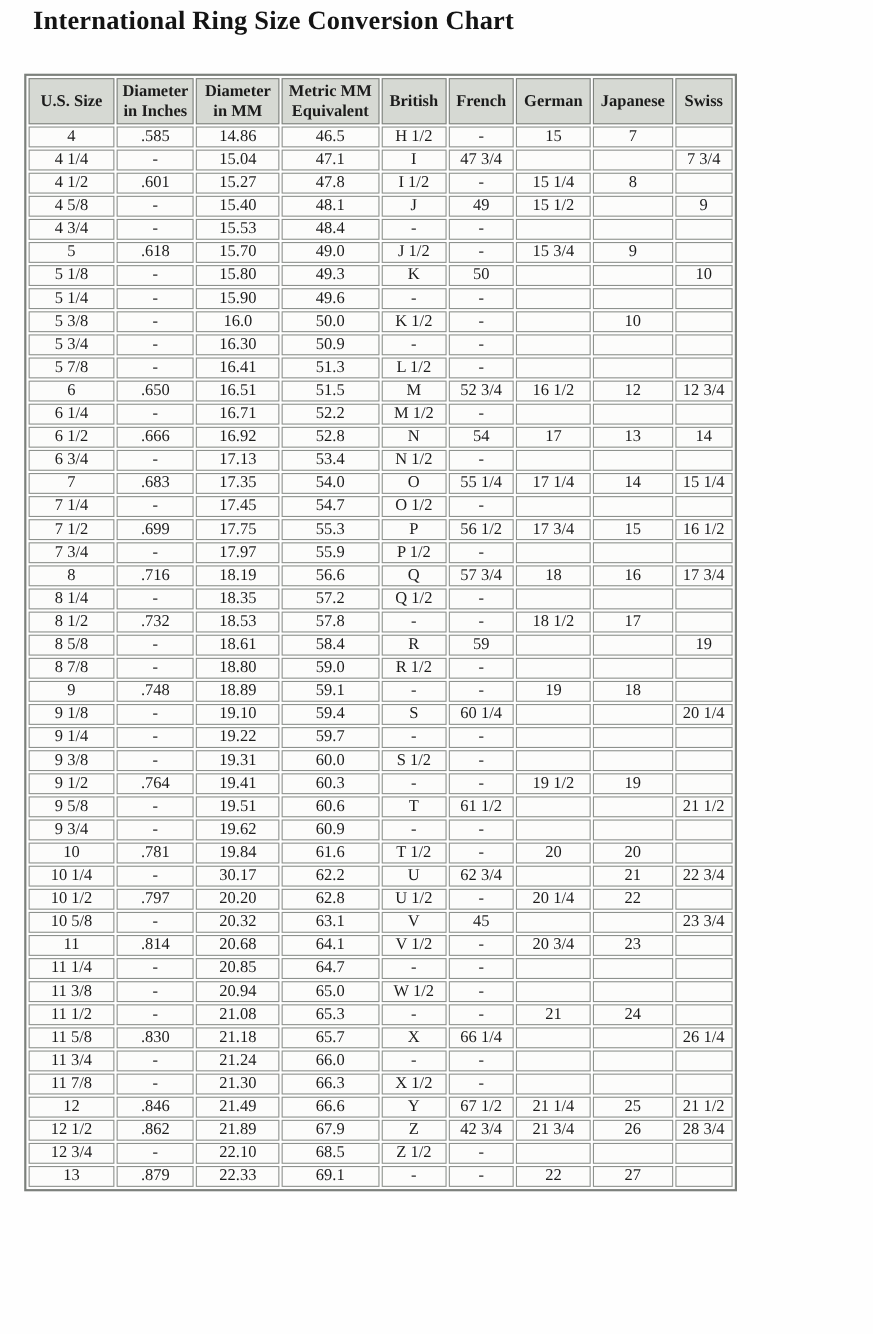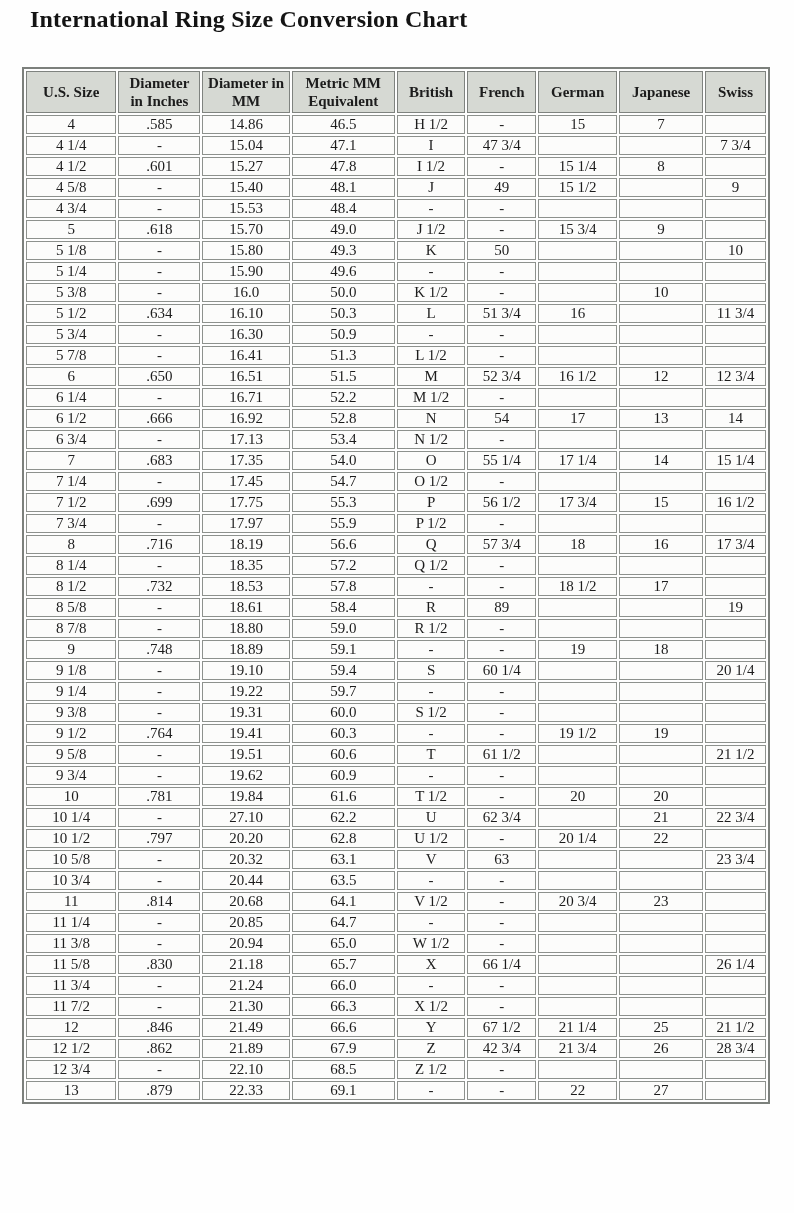--- a/index.html
+++ b/index.html
@@ -36,21 +36,21 @@
     font-size: 24px;
     font-weight: bold;
     color: #141414;
     letter-spacing: 0.2px;
     font-family: "Liberation Serif", serif;
   }
   table.ring-table {
     position: absolute;
     left: 22px;
     top: 67px;
-    width: 748px;
+    width: 648px;
     table-layout: fixed;
     border-collapse: separate;
     border-spacing: 2px;
     border: 2px solid var(--border-outer);
     background: var(--page-bg);
   }
   table.ring-table th {
     background: var(--header-bg);
     border: 1px solid #7f837f;
     font-size: 15px;
@@ -201,31 +201,20 @@
           <td>-</td>
           <td>16.0</td>
           <td>50.0</td>
           <td>K 1/2</td>
           <td>-</td>
           <td></td>
           <td>10</td>
           <td></td>
         </tr>
         <tr>
-          <td>5 1/2</td>
-          <td>.634</td>
-          <td>16.10</td>
-          <td>50.3</td>
-          <td>L</td>
-          <td>51 3/4</td>
-          <td>16</td>
-          <td></td>
-          <td>11 3/4</td>
-        </tr>
-        <tr>
           <td>5 3/4</td>
           <td>-</td>
           <td>16.30</td>
           <td>50.9</td>
           <td>-</td>
           <td>-</td>
           <td></td>
           <td></td>
           <td></td>
         </tr>
@@ -360,21 +349,21 @@
           <td>18 1/2</td>
           <td>17</td>
           <td></td>
         </tr>
         <tr>
           <td>8 5/8</td>
           <td>-</td>
           <td>18.61</td>
           <td>58.4</td>
           <td>R</td>
-          <td>89</td>
+          <td>59</td>
           <td></td>
           <td></td>
           <td>19</td>
         </tr>
         <tr>
           <td>8 7/8</td>
           <td>-</td>
           <td>18.80</td>
           <td>59.0</td>
           <td>R 1/2</td>
@@ -467,21 +456,21 @@
           <td>61.6</td>
           <td>T 1/2</td>
           <td>-</td>
           <td>20</td>
           <td>20</td>
           <td></td>
         </tr>
         <tr>
           <td>10 1/4</td>
           <td>-</td>
-          <td>27.10</td>
+          <td>30.17</td>
           <td>62.2</td>
           <td>U</td>
           <td>62 3/4</td>
           <td></td>
           <td>21</td>
           <td>22 3/4</td>
         </tr>
         <tr>
           <td>10 1/2</td>
           <td>.797</td>
@@ -492,35 +481,24 @@
           <td>20 1/4</td>
           <td>22</td>
           <td></td>
         </tr>
         <tr>
           <td>10 5/8</td>
           <td>-</td>
           <td>20.32</td>
           <td>63.1</td>
           <td>V</td>
-          <td>63</td>
+          <td>45</td>
           <td></td>
           <td></td>
           <td>23 3/4</td>
-        </tr>
-        <tr>
-          <td>10 3/4</td>
-          <td>-</td>
-          <td>20.44</td>
-          <td>63.5</td>
-          <td>-</td>
-          <td>-</td>
-          <td></td>
-          <td></td>
-          <td></td>
         </tr>
         <tr>
           <td>11</td>
           <td>.814</td>
           <td>20.68</td>
           <td>64.1</td>
           <td>V 1/2</td>
           <td>-</td>
           <td>20 3/4</td>
           <td>23</td>
@@ -539,20 +517,31 @@
         </tr>
         <tr>
           <td>11 3/8</td>
           <td>-</td>
           <td>20.94</td>
           <td>65.0</td>
           <td>W 1/2</td>
           <td>-</td>
           <td></td>
           <td></td>
+          <td></td>
+        </tr>
+        <tr>
+          <td>11 1/2</td>
+          <td>-</td>
+          <td>21.08</td>
+          <td>65.3</td>
+          <td>-</td>
+          <td>-</td>
+          <td>21</td>
+          <td>24</td>
           <td></td>
         </tr>
         <tr>
           <td>11 5/8</td>
           <td>.830</td>
           <td>21.18</td>
           <td>65.7</td>
           <td>X</td>
           <td>66 1/4</td>
           <td></td>
@@ -564,21 +553,21 @@
           <td>-</td>
           <td>21.24</td>
           <td>66.0</td>
           <td>-</td>
           <td>-</td>
           <td></td>
           <td></td>
           <td></td>
         </tr>
         <tr>
-          <td>11 7/2</td>
+          <td>11 7/8</td>
           <td>-</td>
           <td>21.30</td>
           <td>66.3</td>
           <td>X 1/2</td>
           <td>-</td>
           <td></td>
           <td></td>
           <td></td>
         </tr>
         <tr>

